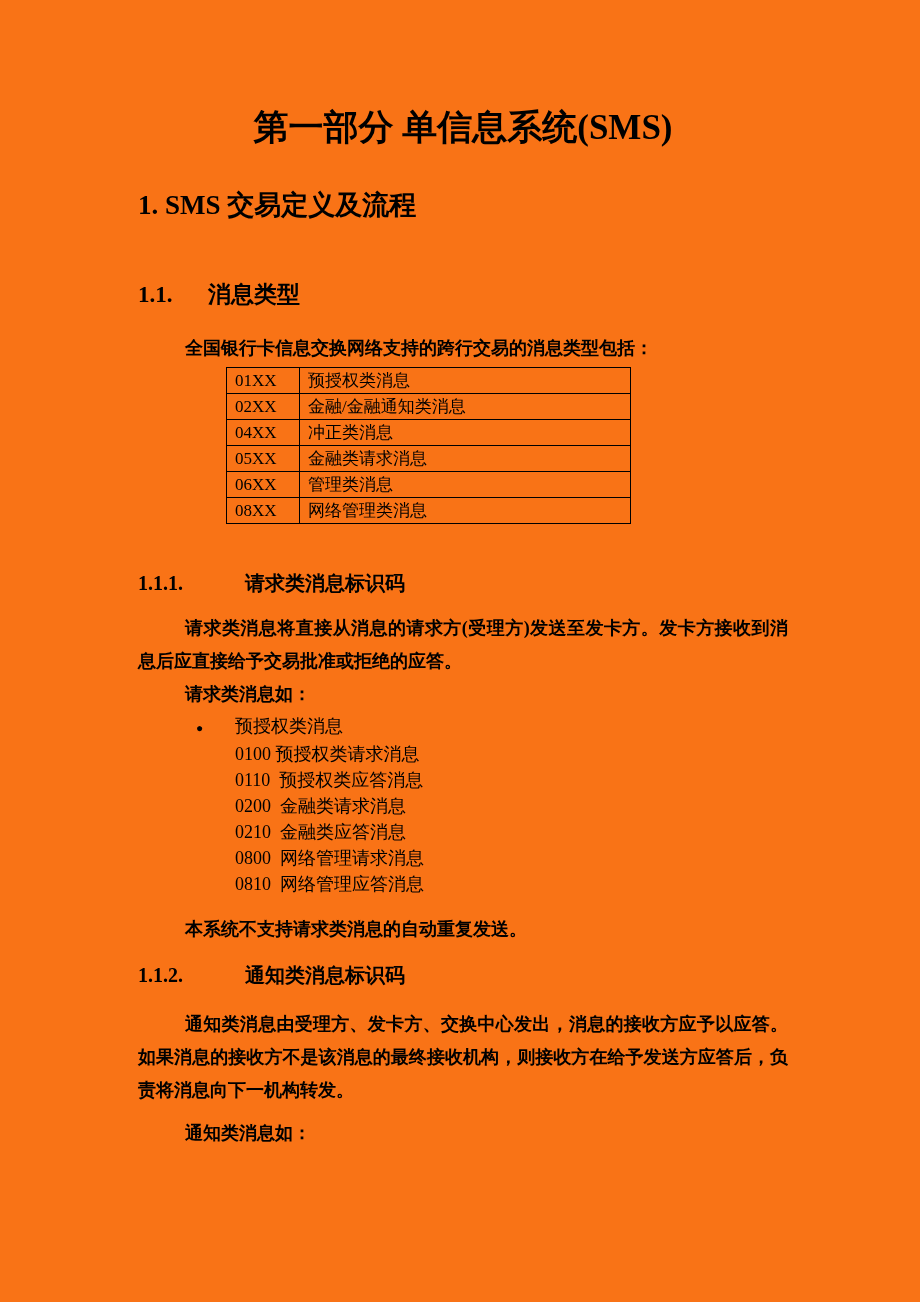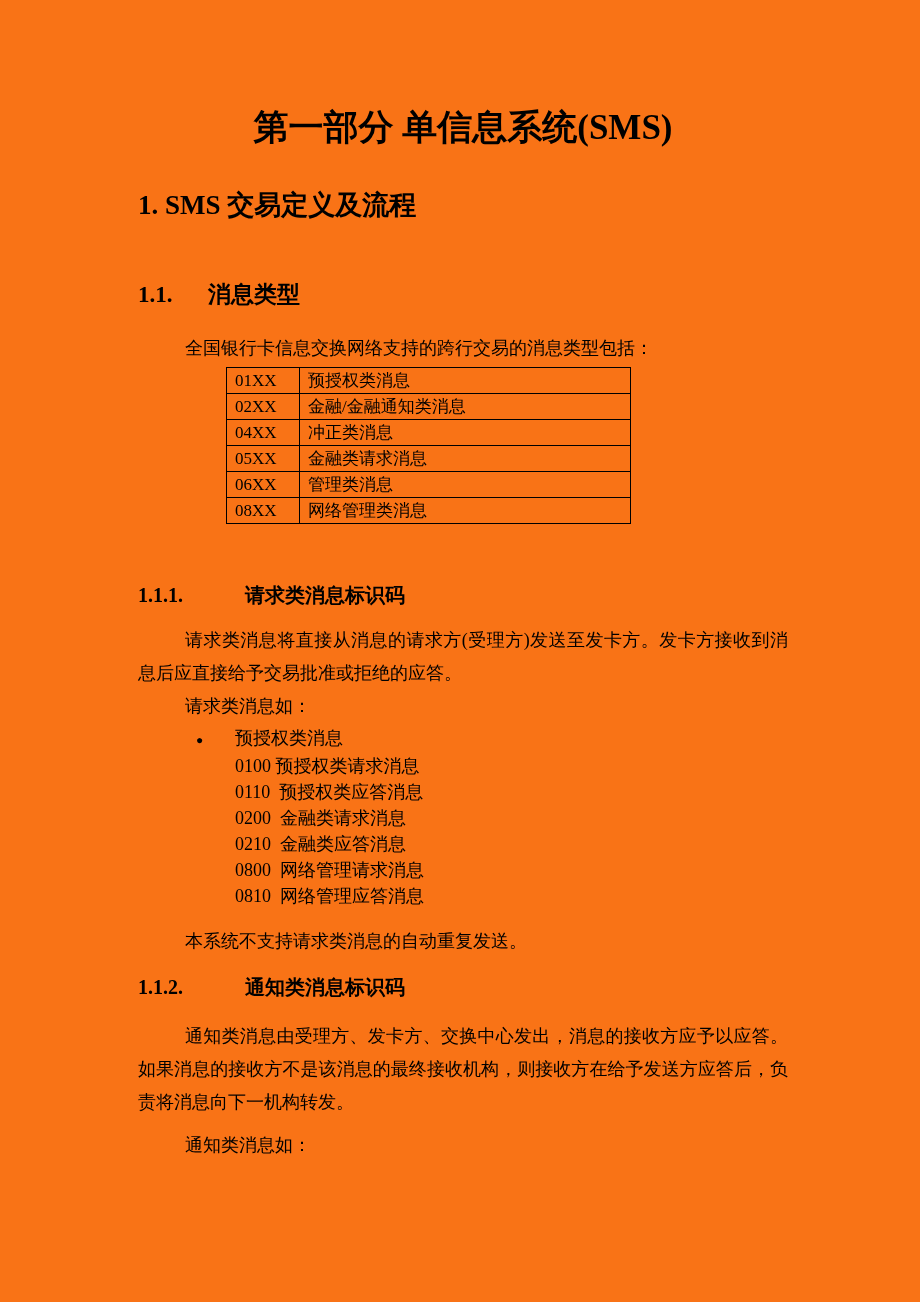--- a/index.html
+++ b/index.html
@@ -37,30 +37,30 @@
     font-weight: bold;
     line-height: 28px;
   }
   .h2 .num { display: inline-block; width: 70px; }
   .h3 {
     font-size: 20px;
     font-weight: bold;
     line-height: 26px;
   }
   .h3 .num { display: inline-block; width: 107px; }
-  .h3-1 { margin-top: 58px; }
+  .h3-1 { margin-top: 46px; }
   .h3-2 { margin-top: 16px; }
   .hei { font-family: "Liberation Sans", "DejaVu Sans", sans-serif; }
   .para {
     font-size: 18px;
     line-height: 33px;
     text-align: justify;
     margin: 0;
   }
-  .indent { text-indent: 47px; }
+  .indent { text-indent: 47px; font-weight: bold; }
   .intro { margin-top: 23px; }
   .p-s111-1 { margin-top: 16px; }
   .p-s111-2 { }
   .bullets { margin-top: 2px; }
   .p-s111-3 { margin-top: 16px; }
   .p-s112-1 { margin-top: 20px; }
   .p-s112-2 { margin-top: 10px; }
   table.msg {
     border-collapse: collapse;
     margin: 2px 0 0 88px;

